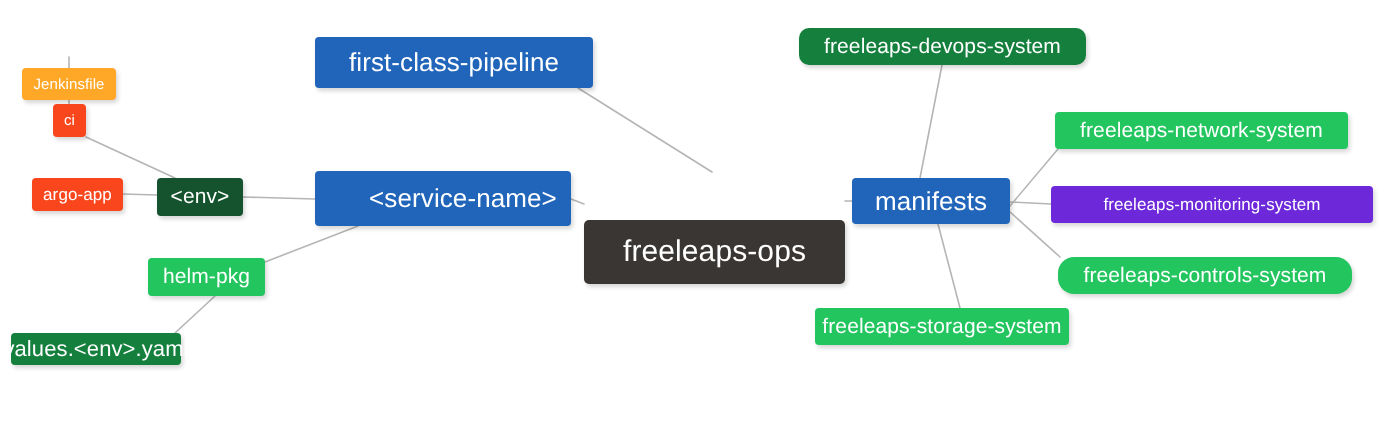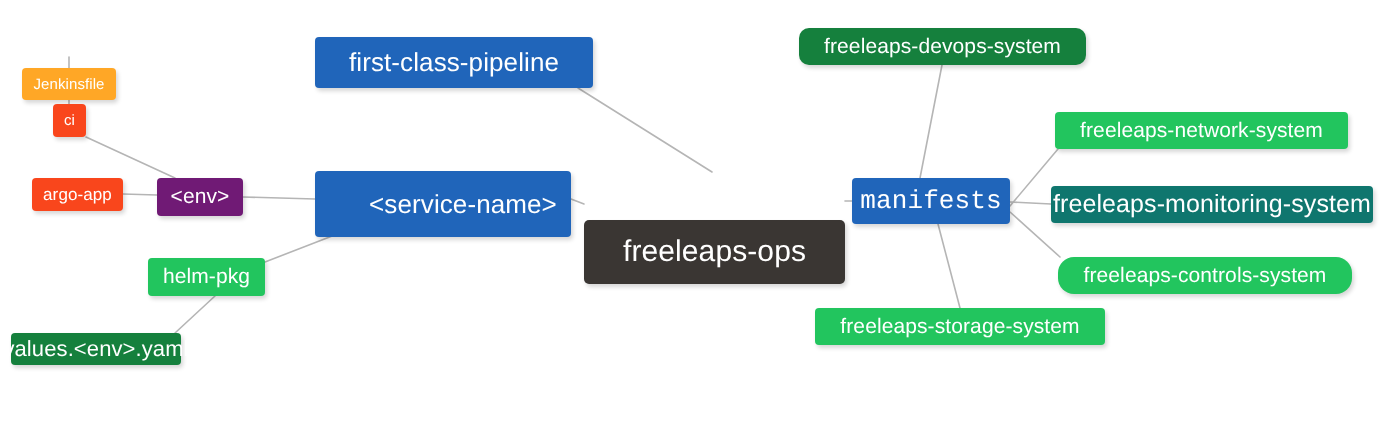--- a/index.html
+++ b/index.html
@@ -67,28 +67,28 @@
       <polyline points="69,57 69,104" class="edge-line" stroke="#b5b5b5"></polyline>
       <polyline points="175,333 215,296" class="edge-line" stroke="#b5b5b5"></polyline>
       <polyline points="942,65 920,178" class="edge-line" stroke="#b5b5b5"></polyline>
       <polyline points="1010,206 1058,149" class="edge-line" stroke="#b5b5b5"></polyline>
       <polyline points="1010,202 1051,204" class="edge-line" stroke="#b5b5b5"></polyline>
       <polyline points="1010,212 1060,257" class="edge-line" stroke="#b5b5b5"></polyline>
       <polyline points="938,224 960,308" class="edge-line" stroke="#b5b5b5"></polyline>
     </svg>
   <div id="node-layer">
       <div class="mm-node root" style="left: 584px; top: 172px; width: 261px; height: 64px; background: rgb(58, 54, 51); font-size: 30px;">freeleaps-ops</div>
-      <div class="mm-node" style="left: 315px; top: 171px; width: 256px; height: 66px; background: rgb(32, 101, 186); font-size: 26px; padding-left: 40px;">&lt;service-name&gt;</div>
+      <div class="mm-node" style="left: 315px; top: 171px; width: 256px; height: 55px; background: rgb(32, 101, 186); font-size: 26px; padding-left: 40px;">&lt;service-name&gt;</div>
       <div class="mm-node" style="left: 315px; top: 37px; width: 278px; height: 51px; background: rgb(32, 101, 186); font-size: 26px;">first-class-pipeline</div>
-      <div class="mm-node" style="left: 852px; top: 178px; width: 158px; height: 46px; background: rgb(32, 101, 186); font-size: 26px; font-family: Liberation Mono, monospace;">manifests</div>
-      <div class="mm-node" style="left: 157px; top: 178px; width: 86px; height: 38px; background: #701a75; font-size: 21px;">&lt;env&gt;</div>
+      <div class="mm-node" style="left: 852px; top: 178px; width: 158px; height: 46px; background: rgb(32, 101, 186); font-size: 26px;">manifests</div>
+      <div class="mm-node" style="left: 157px; top: 178px; width: 86px; height: 38px; background: #14532d; font-size: 21px;">&lt;env&gt;</div>
       <div class="mm-node" style="left: 148px; top: 258px; width: 117px; height: 38px; background: rgb(34, 197, 94); font-size: 21px;">helm-pkg</div>
       <div class="mm-node" style="left: 11px; top: 333px; width: 170px; height: 32px; background: #15803d; font-size: 22px;">values.&lt;env&gt;.yaml</div>
       <div class="mm-node" style="left: 22px; top: 25px; width: 94px; height: 32px; background: rgb(255, 167, 38); font-size: 15px; margin-top: 43px;">Jenkinsfile</div>
       <div class="mm-node" style="left: 53px; top: 104px; width: 33px; height: 33px; background: rgb(249, 70, 28); font-size: 15px;">ci</div>
       <div class="mm-node" style="left: 32px; top: 178px; width: 91px; height: 33px; background: rgb(249, 70, 28); font-size: 17px;">argo-app</div>
       <div class="mm-node" style="left: 799px; top: 28px; width: 287px; height: 37px; background: #15803d; font-size: 21px; border-radius: 10px;">freeleaps-devops-system</div>
       <div class="mm-node" style="left: 1055px; top: 112px; width: 293px; height: 37px; background: rgb(34, 197, 94); font-size: 21px;">freeleaps-network-system</div>
-      <div class="mm-node" style="left: 1051px; top: 186px; width: 322px; height: 37px; background: #0f766e; font-size: 25px;">freeleaps-monitoring-system</div>
+      <div class="mm-node" style="left: 1051px; top: 186px; width: 322px; height: 37px; background: #6d28d9; font-size: 17px;">freeleaps-monitoring-system</div>
       <div class="mm-node" style="left: 1058px; top: 257px; width: 294px; height: 37px; background: rgb(34, 197, 94); font-size: 21px; border-radius: 16px;">freeleaps-controls-system</div>
-      <div class="mm-node" style="left: 815px; top: 308px; width: 290px; height: 37px; background: rgb(34, 197, 94); font-size: 21px;">freeleaps-storage-system</div>
+      <div class="mm-node" style="left: 815px; top: 308px; width: 254px; height: 37px; background: rgb(34, 197, 94); font-size: 21px;">freeleaps-storage-system</div>
     </div>
 </div>
 
 </body></html>

